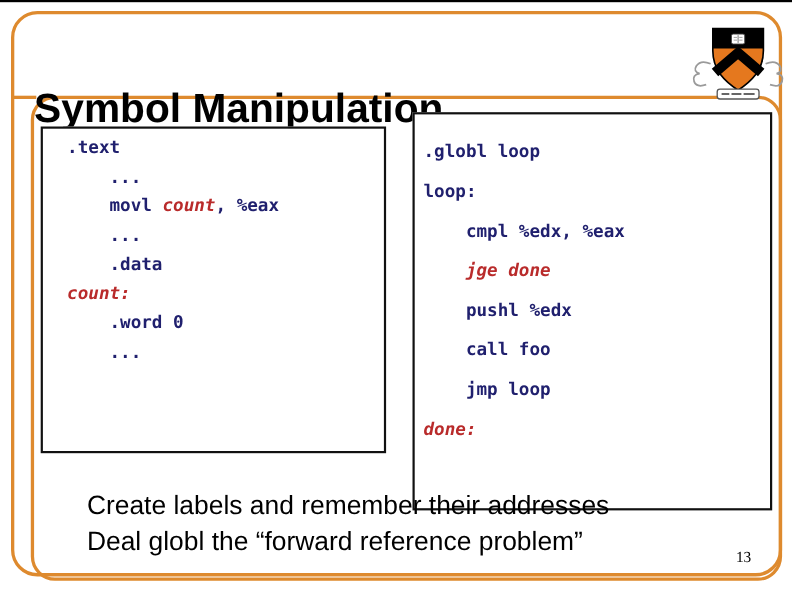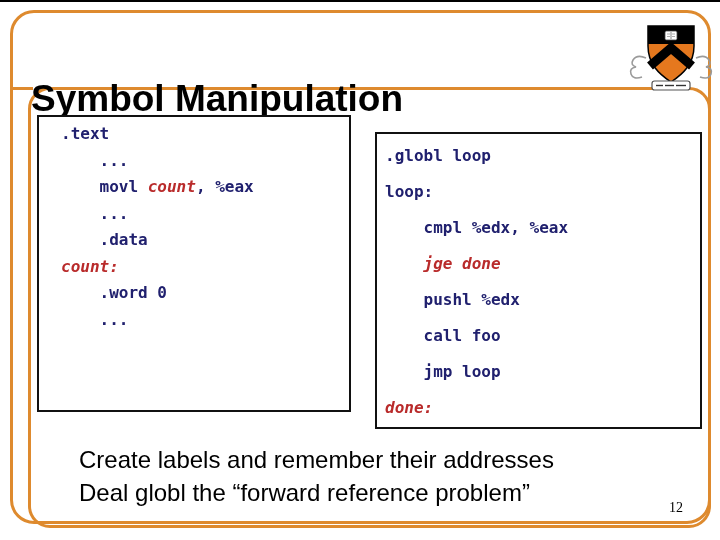--- a/index.html
+++ b/index.html
@@ -28,21 +28,21 @@
     white-space:nowrap;
     margin-top:38px;
   }
   
   .code-box{
     box-sizing:border-box;background:#fff;border:2px solid #111;
     font-family:"DejaVu Sans Mono", monospace;font-weight:bold;font-size:16px;
     white-space:pre;overflow:hidden;
   }
   .code-box-left {left:37px; top:115px;width:314px;height:297px;padding:4px 0 0 22px;}
-  .code-box-right{left:375px;top:132px;width:327px;height:297px;padding:4px 0 0 8px;}
+  .code-box-right{left:375px;top:102px;width:327px;height:362px;padding:16px 0 0 8px;}
   .code-box-left  .code-line{line-height:26.5px;}
   .code-box-right .code-line{line-height:36px;}
   .seg-blue{color:var(--code-blue);}
   .seg-red{color:var(--code-red);font-style:italic;}
   
   .footer-text{
     left:79px;top:443px;width:600px;
     font-size:24px;color:#000;line-height:33px;
   }
   .page-number{
@@ -88,13 +88,13 @@
 </div>
 
 <div class="abs code-box code-box-left"><div class="code-line"><span class="seg-blue">.text</span></div><div class="code-line"><span class="seg-blue">    ...</span></div><div class="code-line"><span class="seg-blue">    movl </span><span class="seg-red">count</span><span class="seg-blue">, %eax</span></div><div class="code-line"><span class="seg-blue">    ...</span></div><div class="code-line"><span class="seg-blue">    .data</span></div><div class="code-line"><span class="seg-red">count:</span></div><div class="code-line"><span class="seg-blue">    .word 0</span></div><div class="code-line"><span class="seg-blue">    ...</span></div></div>
 <div class="abs code-box code-box-right"><div class="code-line"><span class="seg-blue">.globl loop</span></div><div class="code-line"><span class="seg-blue">loop:</span></div><div class="code-line"><span class="seg-blue">    cmpl %edx, %eax</span></div><div class="code-line"><span class="seg-red">    jge done</span></div><div class="code-line"><span class="seg-blue">    pushl %edx</span></div><div class="code-line"><span class="seg-blue">    call foo</span></div><div class="code-line"><span class="seg-blue">    jmp loop</span></div><div class="code-line"><span class="seg-red">done:</span></div></div>
 
 <div class="abs footer-text">
   <div>Create labels and remember their addresses</div>
   <div>Deal globl the “forward reference problem”</div>
 </div>
 
-<div class="abs page-number">12</div>
+<div class="abs page-number">13</div>
 
 </body></html>

